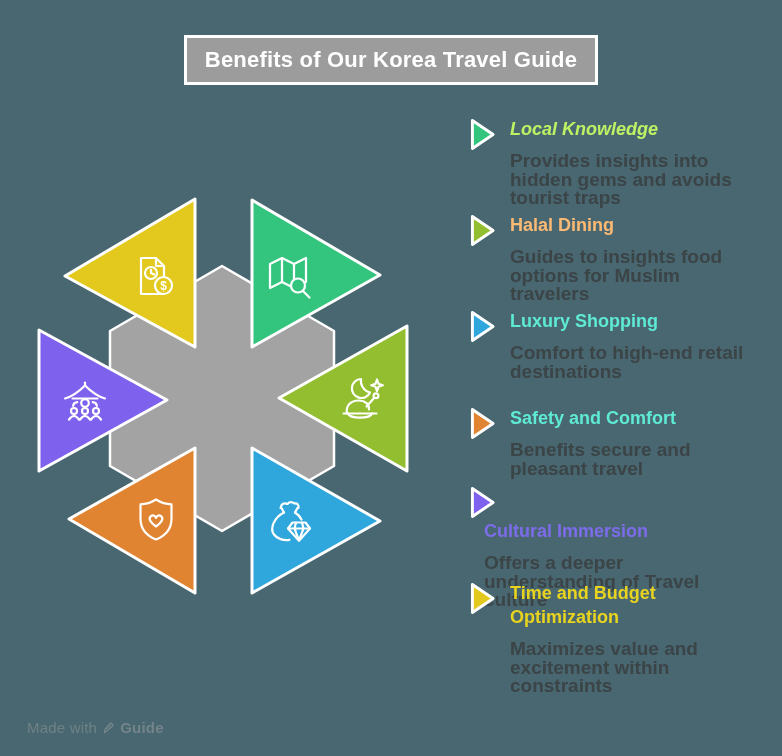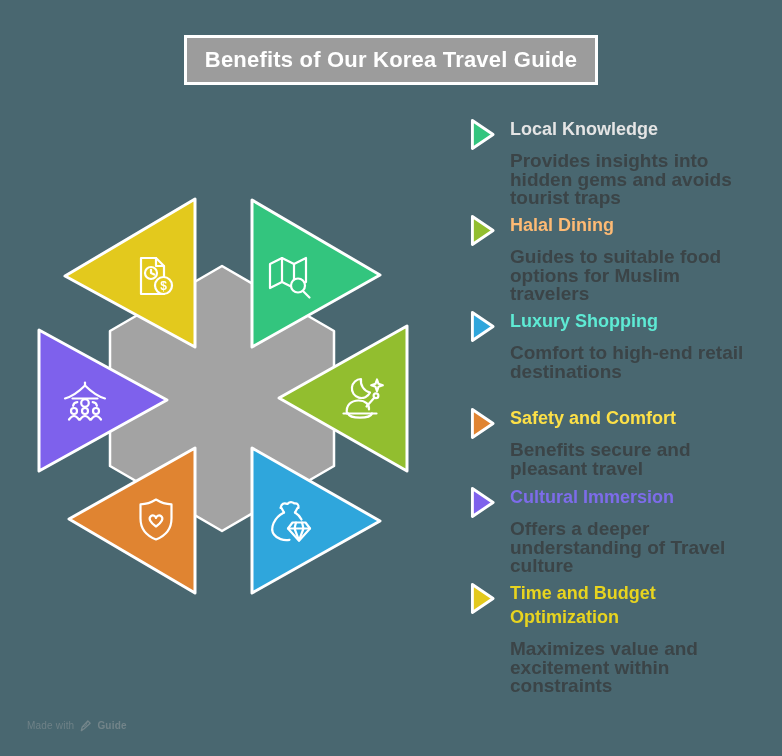--- a/index.html
+++ b/index.html
@@ -24,30 +24,30 @@
   }
   .diagram { position:absolute; left:0; top:0; }
   .icon { stroke:#ffffff; stroke-width:2.2; fill:none; stroke-linecap:round; stroke-linejoin:round; }
   .icon-text { fill:#ffffff; stroke:none; font:bold 12px "Liberation Sans", sans-serif; }
   .tri { stroke:#ffffff; stroke-width:3; stroke-linejoin:round; }
   .hex { stroke:#ffffff; stroke-width:2.5; stroke-linejoin:round; }
 
   .legend { position:absolute; left:470px; top:0; width:300px; }
   .legend-item { position:absolute; display:flex; align-items:flex-start; }
   .li-0 { top:117px; } .li-1 { top:213px; } .li-2 { top:309px; }
-  .li-3 { top:406px; } .li-4 { top:485px; } .li-5 { top:581px; }
+  .li-3 { top:406px; } .li-4 { top:485px;flex-direction:column; } .li-5 { top:581px; }
   .marker { width:26px; height:33px; flex:0 0 auto; margin-top:1px; }
   .legend-text { margin-left:14px; width:253px; }
   .legend-title { font-size:18px; font-weight:bold; line-height:24px; }
   .legend-desc { margin-top:11px; font-size:19px; line-height:18.5px; font-weight:bold; }
 
   .watermark {
     position:absolute; left:27px; top:719px;
     display:flex; align-items:center; gap:5px;
-    font-size:10px; letter-spacing:0.2px;text-align:center;
+    font-size:15px; letter-spacing:0.2px;text-align:center;
   }
   .wm-prefix { opacity:0.85; }
   .wm-brand { font-weight:bold; opacity:0.95; }
   .wm-pen { width:13px; height:13px; }
 </style>
 </head>
 <body>
 
 <div class="canvas" style="background-color: rgb(73, 103, 112);">
 
@@ -117,51 +117,51 @@
     </g>
   </svg>
 
   <div class="legend" style="color: rgb(59, 68, 71);">
 
     <div class="legend-item li-0">
       <svg class="marker" viewBox="0 0 27 34">
         <polygon points="2.5,2.5 24,17 2.5,31.5" stroke="#ffffff" stroke-width="3" stroke-linejoin="round" fill="#33c57e"></polygon>
       </svg>
       <div class="legend-text">
-        <div class="legend-title" style="color: #e5e5e5;">Local Knowledge</div>
+        <div class="legend-title" style="color: #bef264; font-style: italic;">Local Knowledge</div>
         <div class="legend-desc">Provides insights into hidden gems and avoids tourist traps</div>
       </div>
     </div>
 
     <div class="legend-item li-1">
       <svg class="marker" viewBox="0 0 27 34">
         <polygon points="2.5,2.5 24,17 2.5,31.5" stroke="#ffffff" stroke-width="3" stroke-linejoin="round" fill="#92be2f"></polygon>
       </svg>
       <div class="legend-text">
         <div class="legend-title" style="color: #fdba74;">Halal Dining</div>
-        <div class="legend-desc">Guides to suitable food options for Muslim travelers</div>
+        <div class="legend-desc">Guides to insights food options for Muslim travelers</div>
       </div>
     </div>
 
     <div class="legend-item li-2">
       <svg class="marker" viewBox="0 0 27 34">
         <polygon points="2.5,2.5 24,17 2.5,31.5" stroke="#ffffff" stroke-width="3" stroke-linejoin="round" fill="#2fa6dc"></polygon>
       </svg>
       <div class="legend-text">
         <div class="legend-title" style="color: #5eead4;">Luxury Shopping</div>
         <div class="legend-desc">Comfort to high-end retail destinations</div>
       </div>
     </div>
 
     <div class="legend-item li-3">
       <svg class="marker" viewBox="0 0 27 34">
         <polygon points="2.5,2.5 24,17 2.5,31.5" stroke="#ffffff" stroke-width="3" stroke-linejoin="round" fill="#e08431"></polygon>
       </svg>
       <div class="legend-text">
-        <div class="legend-title" style="color: #fde047;">Safety and Comfort</div>
+        <div class="legend-title" style="color: #5eead4;">Safety and Comfort</div>
         <div class="legend-desc">Benefits secure and pleasant travel</div>
       </div>
     </div>
 
     <div class="legend-item li-4">
       <svg class="marker" viewBox="0 0 27 34">
         <polygon points="2.5,2.5 24,17 2.5,31.5" stroke="#ffffff" stroke-width="3" stroke-linejoin="round" fill="#7e61ec"></polygon>
       </svg>
       <div class="legend-text">
         <div class="legend-title" style="color: rgb(125, 108, 234);">Cultural Immersion</div>

